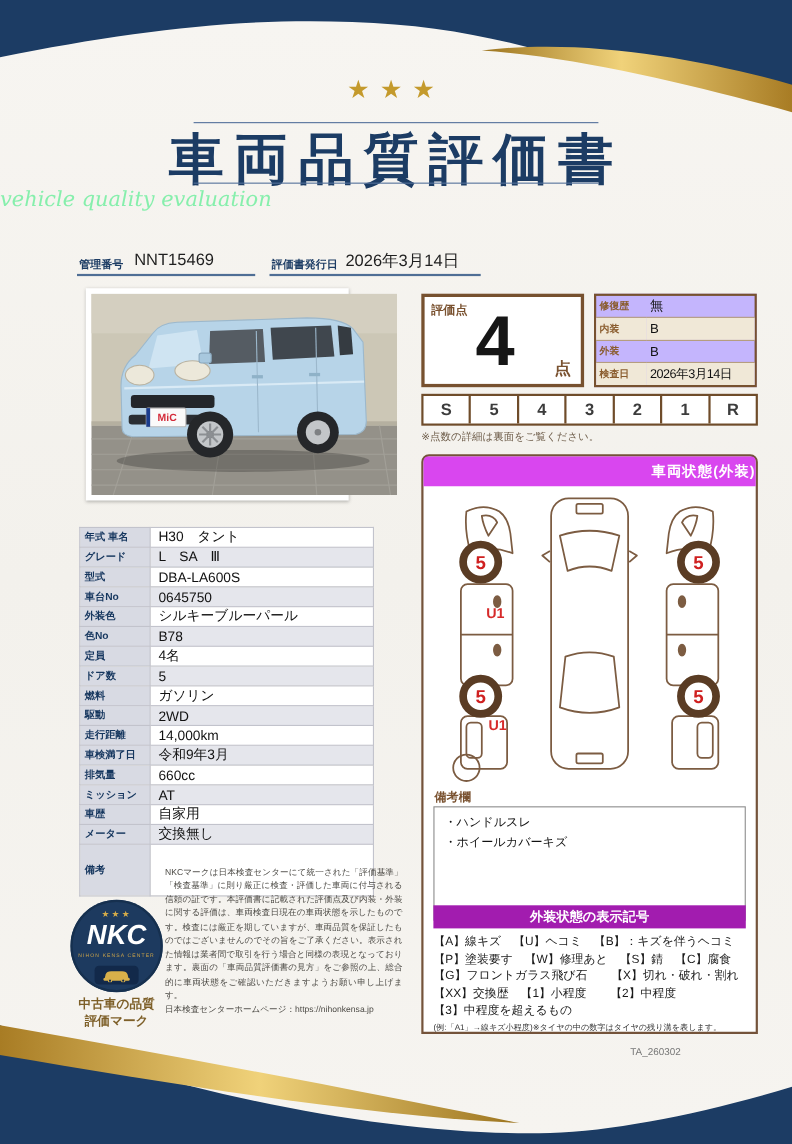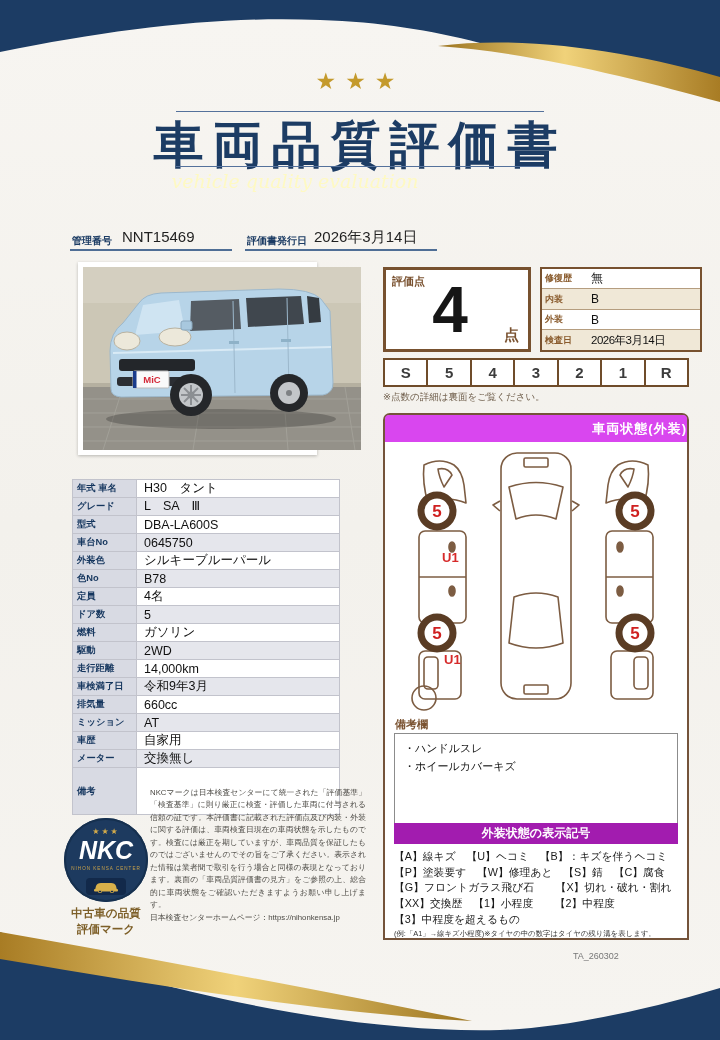--- a/index.html
+++ b/index.html
@@ -7,40 +7,40 @@
         font-family:"Liberation Sans","DejaVu Sans",sans-serif;}
   .abs{position:absolute;}
   #bg{position:absolute;left:0;top:0;z-index:0;}
   #content{position:absolute;left:0;top:0;width:720px;height:1040px;z-index:1;}
 
   
   .stars{left:0;top:68px;width:720px;text-align:center;font-size:23px;color:#c49a2c;letter-spacing:9px;}
   .hline{left:176px;width:368px;height:1px;background:#54719b;}
   .title{left:0;top:112px;width:720px;text-align:center;font-family:"DejaVu Serif","Liberation Serif",serif;
          font-weight:bold;font-size:50px;color:#1c3c64;letter-spacing:9px;}
-  .subtitle{left:0;top:170px;width:590px;text-align:center;font-family:"DejaVu Serif",serif;
-            font-style:italic;font-size:19px;color:#fef9c3;}
+  .subtitle{left:0;top:170px;width:590px;font-family:"DejaVu Serif",serif;
+            font-style:italic;font-size:19px;color:#86efac;}
 
   
   .meta-label{font-size:10px;font-weight:bold;color:#1c3c64;}
   .meta-value{font-size:15px;color:#1f1f1f;}
   .meta-line{height:2px;background:#4f6e95;}
 
   
   .photo{left:78px;top:262px;width:239px;height:193px;background:#fff;padding:5px;box-sizing:border-box;
          box-shadow:0 1px 3px rgba(0,0,0,.25);}
 
   
   .scorebox{left:383px;top:267px;width:148px;height:85px;background:#fff;border:3px solid #77512f;box-sizing:border-box;padding-left:16px;}
   .score-label{position:absolute;left:6px;top:4px;font-size:11px;font-weight:bold;color:#7a5230;}
   .score-value{position:absolute;left:0;right:14px;top:0px;text-align:center;font-size:64px;font-weight:bold;color:#161616;line-height:80px;}
   .score-unit{position:absolute;right:9px;bottom:4px;font-size:15px;font-weight:bold;color:#7a5230;}
 
   
-  .sumbox{left:540px;top:267px;width:162px;height:85px;background:#ffffff;border:2px solid #77512f;box-sizing:border-box;}
+  .sumbox{left:540px;top:267px;width:148px;height:85px;background:#c4b5fd;border:2px solid #77512f;box-sizing:border-box;}
   table.sum{border-collapse:collapse;width:100%;height:100%;table-layout:fixed;}
   table.sum td{border-top:1px solid #b59d7f;font-size:12px;color:#111;padding:0 3px;height:19px;}
   table.sum tr:first-child td{border-top:none;}
   table.sum td.lbl{width:40px;font-size:9px;font-weight:bold;color:#8a5c2e;text-align:left;}
   table.sum tr.alt td{background:#f0e8d7;}
   table.sum td.dt{font-size:11.5px;letter-spacing:-0.5px;}
 
   
   .scale{left:383px;top:358px;width:306px;height:29px;display:flex;background:#fff;border:2px solid #6f4c2a;box-sizing:border-box;}
   .scale .cell{flex:1;display:flex;align-items:center;justify-content:center;font-size:15px;font-weight:bold;

